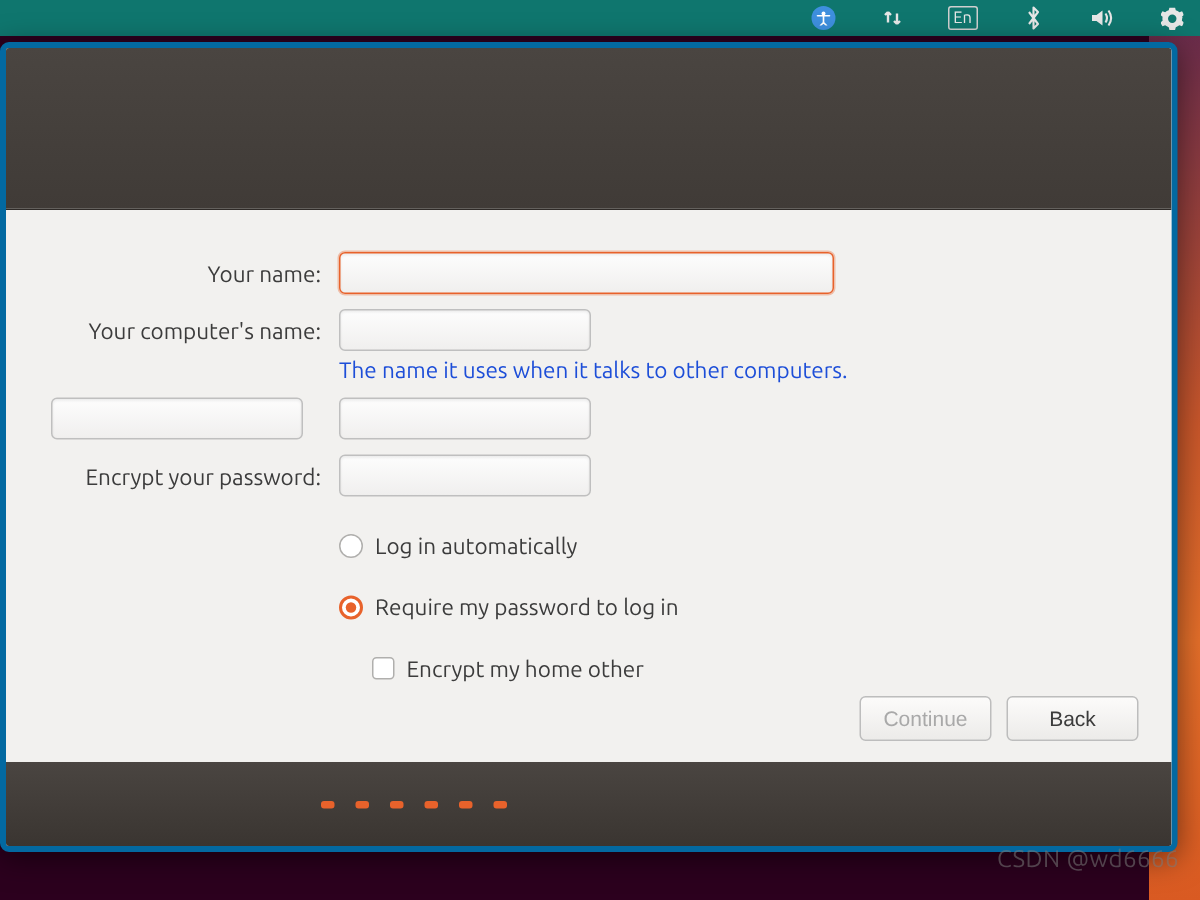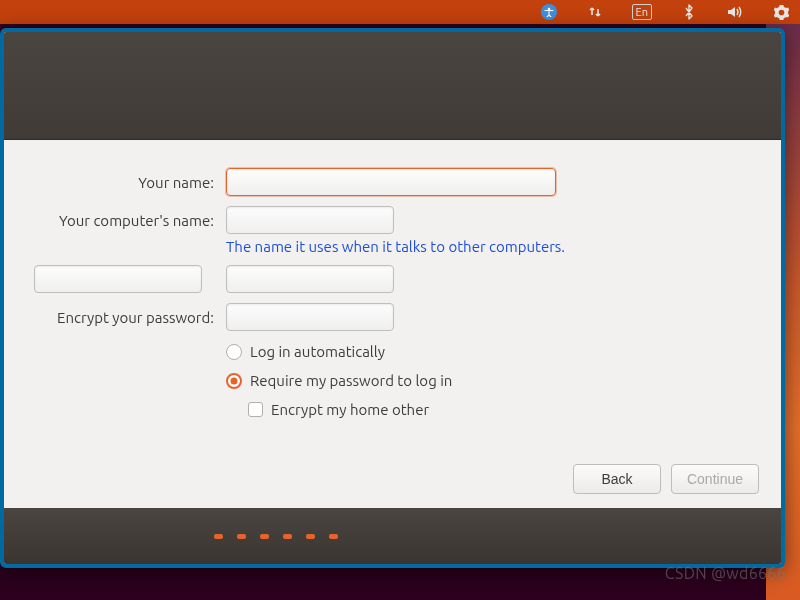--- a/index.html
+++ b/index.html
@@ -8,21 +8,21 @@
   font-family: "Ubuntu", "Segoe UI", sans-serif;
   font-size: 15px;
   background: #2c001e;
   overflow: hidden;
   position: relative;
   color: #3C3C3C;
 }
 
 .menubar {
   height: 24px;
-  background: #c2410c;
+  background: #0f766e;
   display: flex;
   justify-content: flex-end;
   align-items: center;
   gap: 28px;
   padding: 0 10px;
   color: #e6e6e6;
 }
 .menubar .tray-icon { display:inline-flex; align-items:center; justify-content:center; width:18px; height:18px; }
 .menubar .tray-badge {
   border: 1px solid #cfcfcf;
@@ -109,21 +109,21 @@
   grid-column:2;
   font-size:15px;
   color:#1d4ed8;
   margin-top:-6px;
 }
 .radio-row, .check-row{
   grid-column:2;
   display:flex;
   align-items:center;
   gap:8px;
-  margin-top:2px;
+  margin-top:14px;
 }
 .check-row{ margin-left:22px; }
 .radio{
   width:16px;height:16px;border-radius:50%;
   border:1px solid #b0afad;
   background:#fff;
   position:relative;
   display:inline-block;
 }
 .radio.selected{
@@ -234,22 +234,22 @@
       </div>
 
       <div></div>
       <div class="check-row">
         <span class="cbox"></span>
         <span>Encrypt my home other</span>
       </div>
     </div>
 
     <div class="btn-row">
+      <button class="btn" disabled="">Continue</button>
       <button class="btn">Back</button>
-      <button class="btn" disabled="">Continue</button>
     </div>
   </div>
 
   <div class="win-footer">
     <span class="footer-dot"></span>
     <span class="footer-dot"></span>
     <span class="footer-dot"></span>
     <span class="footer-dot"></span>
     <span class="footer-dot"></span>
     <span class="footer-dot"></span>

